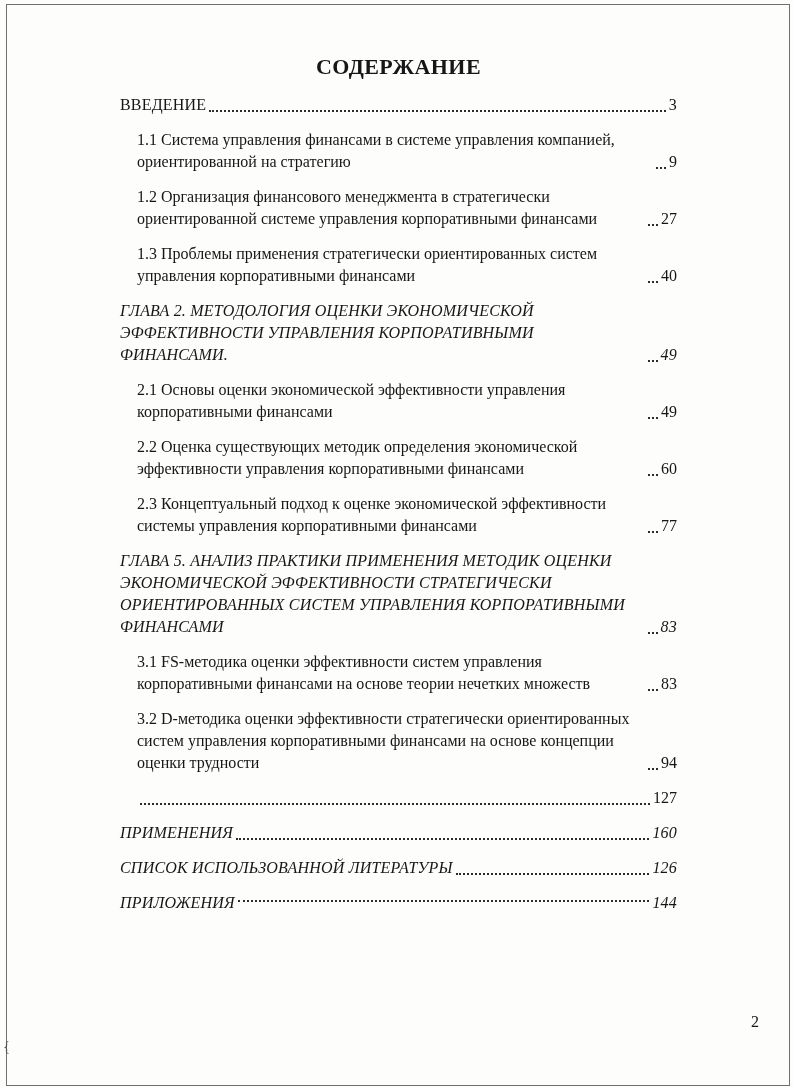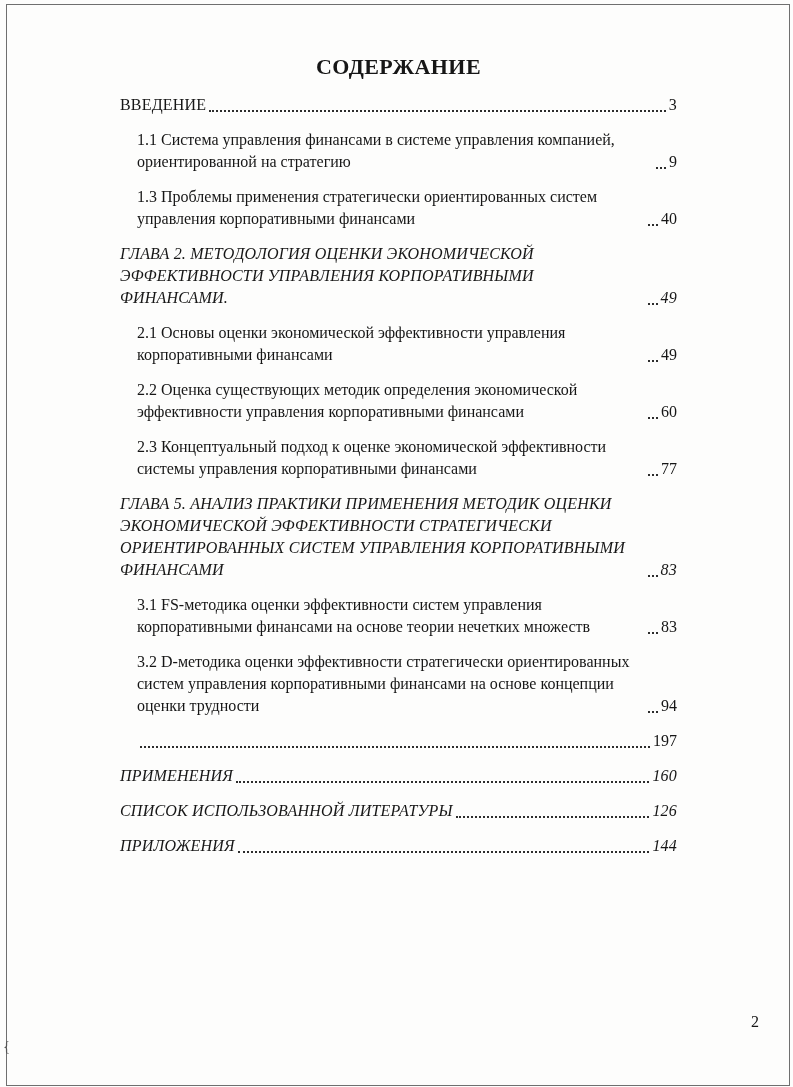--- a/index.html
+++ b/index.html
@@ -36,21 +36,21 @@
   .toc-entry {
     display: flex;
     align-items: flex-end;
     font-size: 16px;
     line-height: 22px;
     margin-bottom: 13px;
   }
   .toc-entry.level-sub { padding-left: 17px; justify-content: space-between; }
   .toc-entry.level-h1 { letter-spacing: 0.2px; }
   .toc-entry.level-h1:not(:first-child) { margin-top: 5px; font-style: italic; }
-  .toc-entry:last-child { margin-top: -7px; }  
+  .toc-entry:last-child { margin-top: -7px; align-items: center; }  
   .toc-label { flex: 0 1 auto; }
   .toc-dots {
     flex: 1 0 10px;
     min-width: 8px;
     height: 0;
     border-bottom: 2px dotted #2c2c2c;
     margin: 0 3px 4px 3px;
   }
   .toc-page { flex: none; white-space: nowrap; }
   .page-number {
@@ -80,20 +80,25 @@
     <span class="toc-dots"></span>
     <span class="toc-page">3</span>
   </div>
 
   <div class="toc-entry level-sub">
     <span class="toc-label">1.1 Система управления финансами в системе управления компанией, ориентированной на стратегию</span>
     <span class="toc-dots"></span>
     <span class="toc-page">9</span>
   </div>
 
+  <div class="toc-entry level-sub">
+    <span class="toc-label">1.2 Организация финансового менеджмента в стратегически ориентированной системе управления корпоративными финансами</span>
+    <span class="toc-dots"></span>
+    <span class="toc-page">27</span>
+  </div>
 
   <div class="toc-entry level-sub">
     <span class="toc-label">1.3 Проблемы применения стратегически ориентированных систем управления корпоративными финансами</span>
     <span class="toc-dots"></span>
     <span class="toc-page">40</span>
   </div>
 
   <div class="toc-entry level-h1">
     <span class="toc-label">ГЛАВА 2. МЕТОДОЛОГИЯ ОЦЕНКИ ЭКОНОМИЧЕСКОЙ ЭФФЕКТИВНОСТИ УПРАВЛЕНИЯ КОРПОРАТИВНЫМИ ФИНАНСАМИ.</span>
     <span class="toc-dots"></span>
@@ -131,21 +136,21 @@
   </div>
 
   <div class="toc-entry level-sub">
     <span class="toc-label">3.2 D-методика оценки эффективности стратегически ориентированных систем управления корпоративными финансами на основе концепции оценки трудности</span>
     <span class="toc-dots"></span>
     <span class="toc-page">94</span>
   </div>
 
   <div class="toc-entry level-sub">
     <span class="toc-dots"></span>
-    <span class="toc-page">197</span>
+    <span class="toc-page">127</span>
   </div>
 
   <div class="toc-entry level-h1">
     <span class="toc-label">ПРИМЕНЕНИЯ</span>
     <span class="toc-dots"></span>
     <span class="toc-page">160</span>
   </div>
 
   <div class="toc-entry level-h1">
     <span class="toc-label">СПИСОК ИСПОЛЬЗОВАННОЙ ЛИТЕРАТУРЫ</span>

